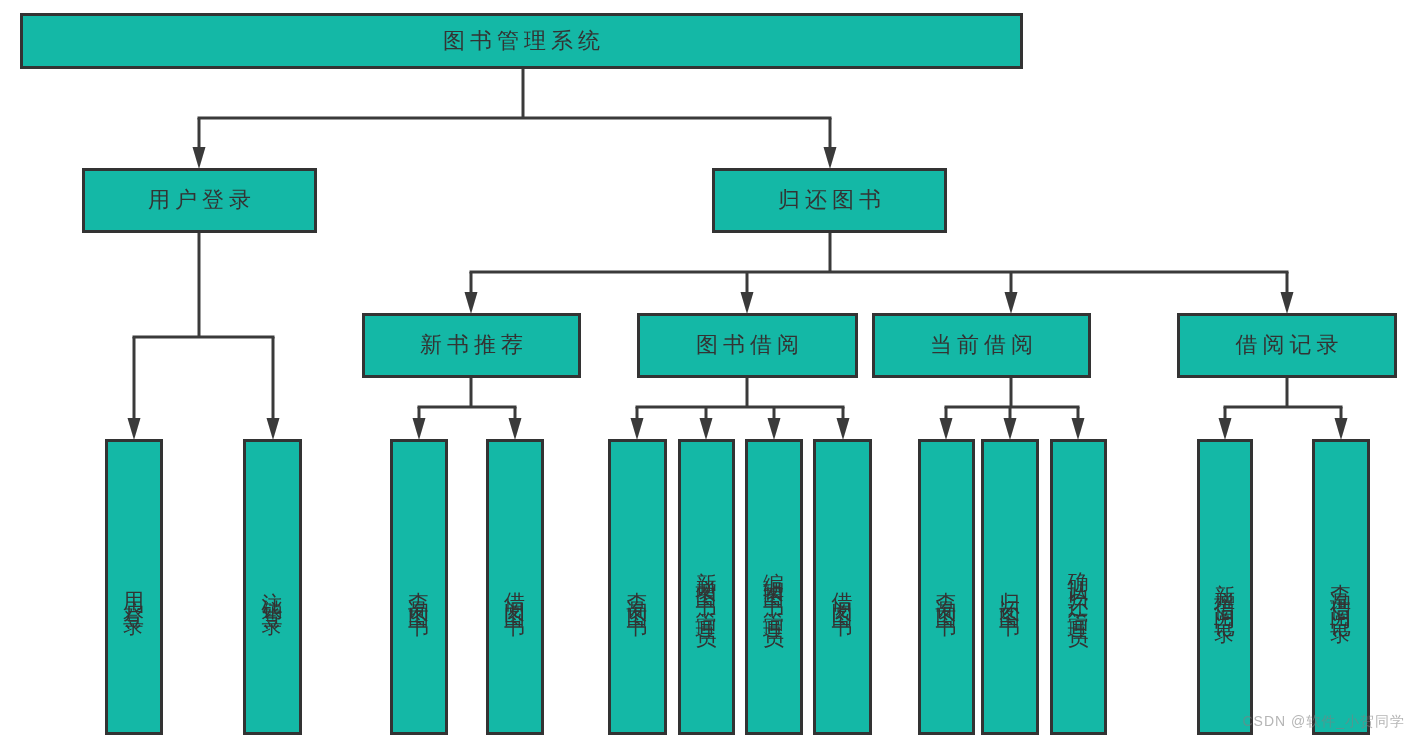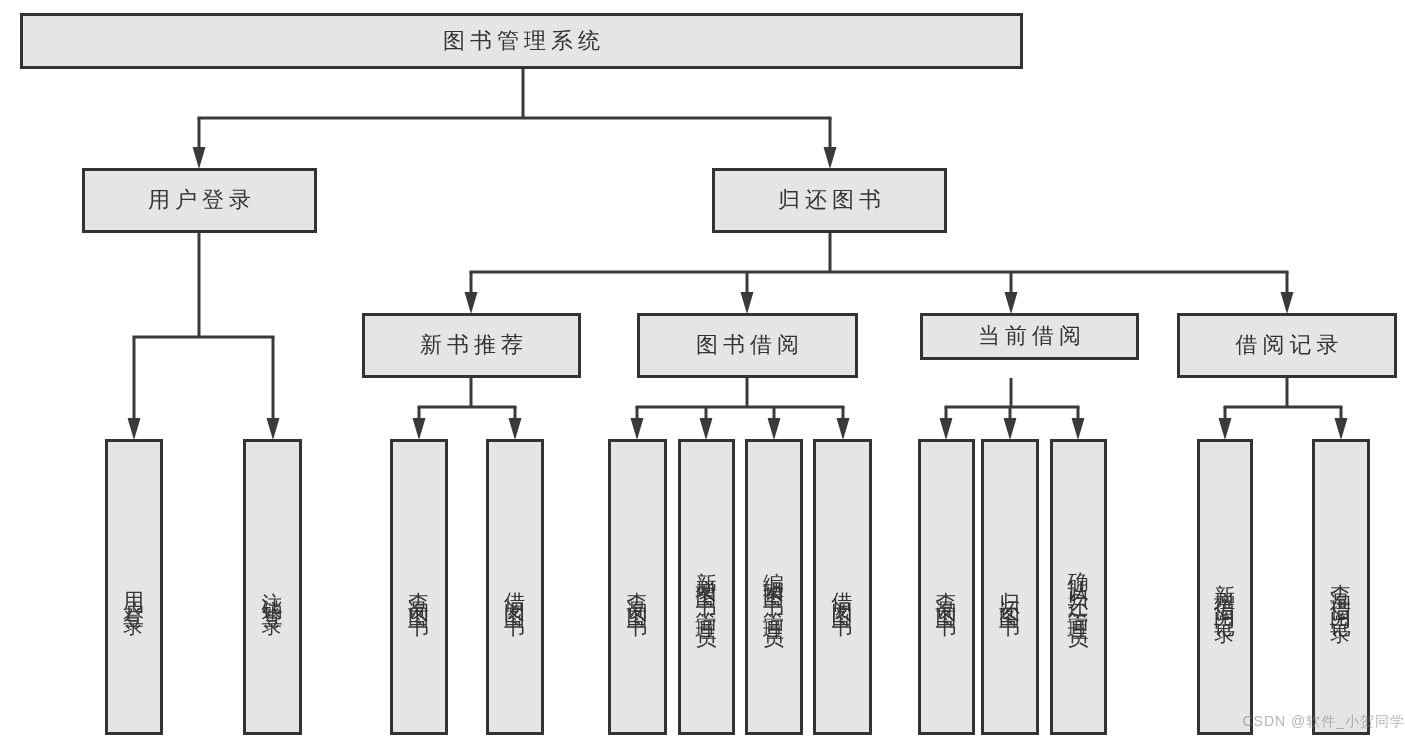--- a/index.html
+++ b/index.html
@@ -4,21 +4,21 @@
 <title>图书管理系统</title>
 <style>
   html,body{margin:0;padding:0;background:#fff;}
   .canvas{
     position:relative;width:1405px;height:747px;background:var(--bg,#fff);
     font-family:"Liberation Sans","DejaVu Sans",sans-serif;overflow:hidden;
   }
   .wires{position:absolute;left:0;top:0;z-index:1;}
   .node{
     position:absolute;box-sizing:border-box;z-index:2;
-    border:3px solid var(--box,#333);background:#e5e5e5;
+    border:3px solid var(--box,#333);background:#14b8a6;
     display:flex;align-items:center;justify-content:center;
     color:var(--text,#333);
   }
   .label-h{font-size:22px;letter-spacing:5px;margin-right:-5px;white-space:nowrap;line-height:1.2;}
   .label-v{
     writing-mode:vertical-rl;text-orientation:mixed;
     font-size:21px;letter-spacing:8px;margin-bottom:-8px;line-height:1;white-space:nowrap;
   }
   .watermark{
     position:absolute;right:0;top:713px;z-index:6;
@@ -109,21 +109,21 @@
   <div class="node" style="left:712px;top:168px;width:235px;height:65px">
     <span class="label-h">归还图书</span>
   </div>
 
   <div class="node" style="left:637px;top:313px;width:221px;height:65px">
     <span class="label-h">图书借阅</span>
   </div>
   <div class="node" style="left:362px;top:313px;width:219px;height:65px">
     <span class="label-h">新书推荐</span>
   </div>
-  <div class="node" style="left:920px;top:313px;width:219px;height:47px">
+  <div class="node" style="left:872px;top:313px;width:219px;height:65px">
     <span class="label-h">当前借阅</span>
   </div>
   <div class="node" style="left:1177px;top:313px;width:220px;height:65px">
     <span class="label-h">借阅记录</span>
   </div>
 
   <div class="node" style="left:105px;top:439px;width:58px;height:296px">
     <span class="label-v">用户登录</span>
   </div>
   <div class="node" style="left:243px;top:439px;width:59px;height:296px">

